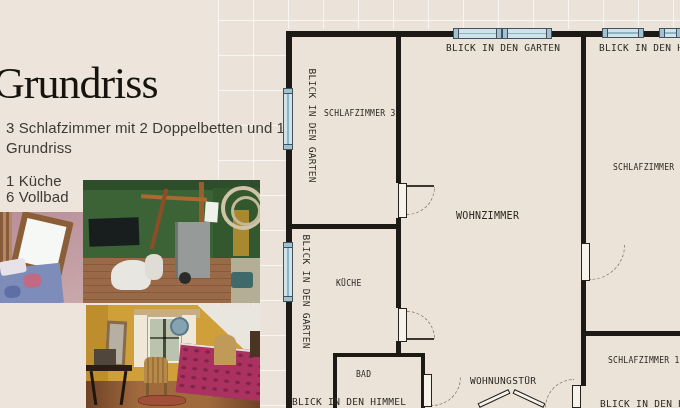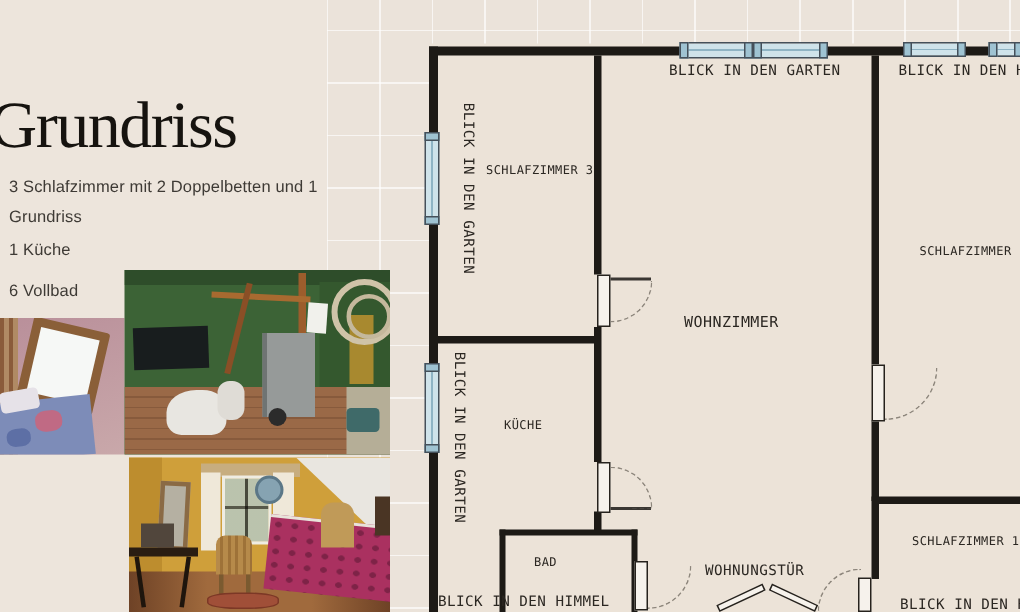--- a/index.html
+++ b/index.html
@@ -4,21 +4,21 @@
 <style>
   html,body{margin:0;padding:0;}
   body{width:680px;height:408px;font-family:"Liberation Sans",sans-serif;}
   .stage{position:relative;width:680px;height:408px;overflow:hidden;background:#ebe3da;}
   .abs{position:absolute;}
 
   
   .left-panel{left:0;top:0;width:218px;height:408px;background:#ede5dc;}
   .title{left:-7px;top:58px;font-family:"Liberation Serif","DejaVu Serif",serif;
          font-size:44px;color:#16130f;letter-spacing:-1px;white-space:nowrap;}
-  .feature{left:6px;color:#3e3a35;font-size:11px;letter-spacing:.1px;white-space:nowrap;}
+  .feature{left:6px;color:#3e3a35;font-size:15px;letter-spacing:.1px;white-space:nowrap;}
 
   
   .grid{left:218px;top:0;width:462px;height:408px;
     background-image:
       repeating-linear-gradient(to right, rgba(255,255,255,.65) 0 1px, transparent 1px 35px),
       repeating-linear-gradient(to bottom, rgba(255,255,255,.65) 0 1px, transparent 1px 35px);
     background-position:0 0,0 20px;}
 
   
   .paper{left:286px;top:29px;width:394px;height:379px;background:#ece3d8;}
@@ -53,21 +53,21 @@
 <body>
 
 <div class="stage">
 
   <div class="abs grid"></div>
 
   <div class="abs left-panel"></div>
   <div class="abs title">Grundriss</div>
   <div class="abs feature" style="top:119px;">3 Schlafzimmer mit 2 Doppelbetten und 1</div>
   <div class="abs feature" style="top:139px;">Grundriss</div>
-  <div class="abs feature" style="top:161px;">1 Küche</div>
+  <div class="abs feature" style="top:172px;">1 Küche</div>
   <div class="abs feature" style="top:188px;">6 Vollbad</div>
 
   <div class="abs paper"></div>
 
   <div class="abs wall" style="left:286px;top:31px;width:394px;height:6px;"></div>
   <div class="abs wall" style="left:286px;top:31px;width:6px;height:377px;"></div>
 
   <div class="abs wall" style="left:396px;top:37px;width:5px;height:146px;"></div>
   <div class="abs wall" style="left:396px;top:218px;width:5px;height:90px;"></div>
   <div class="abs wall" style="left:396px;top:341px;width:5px;height:14px;"></div>

